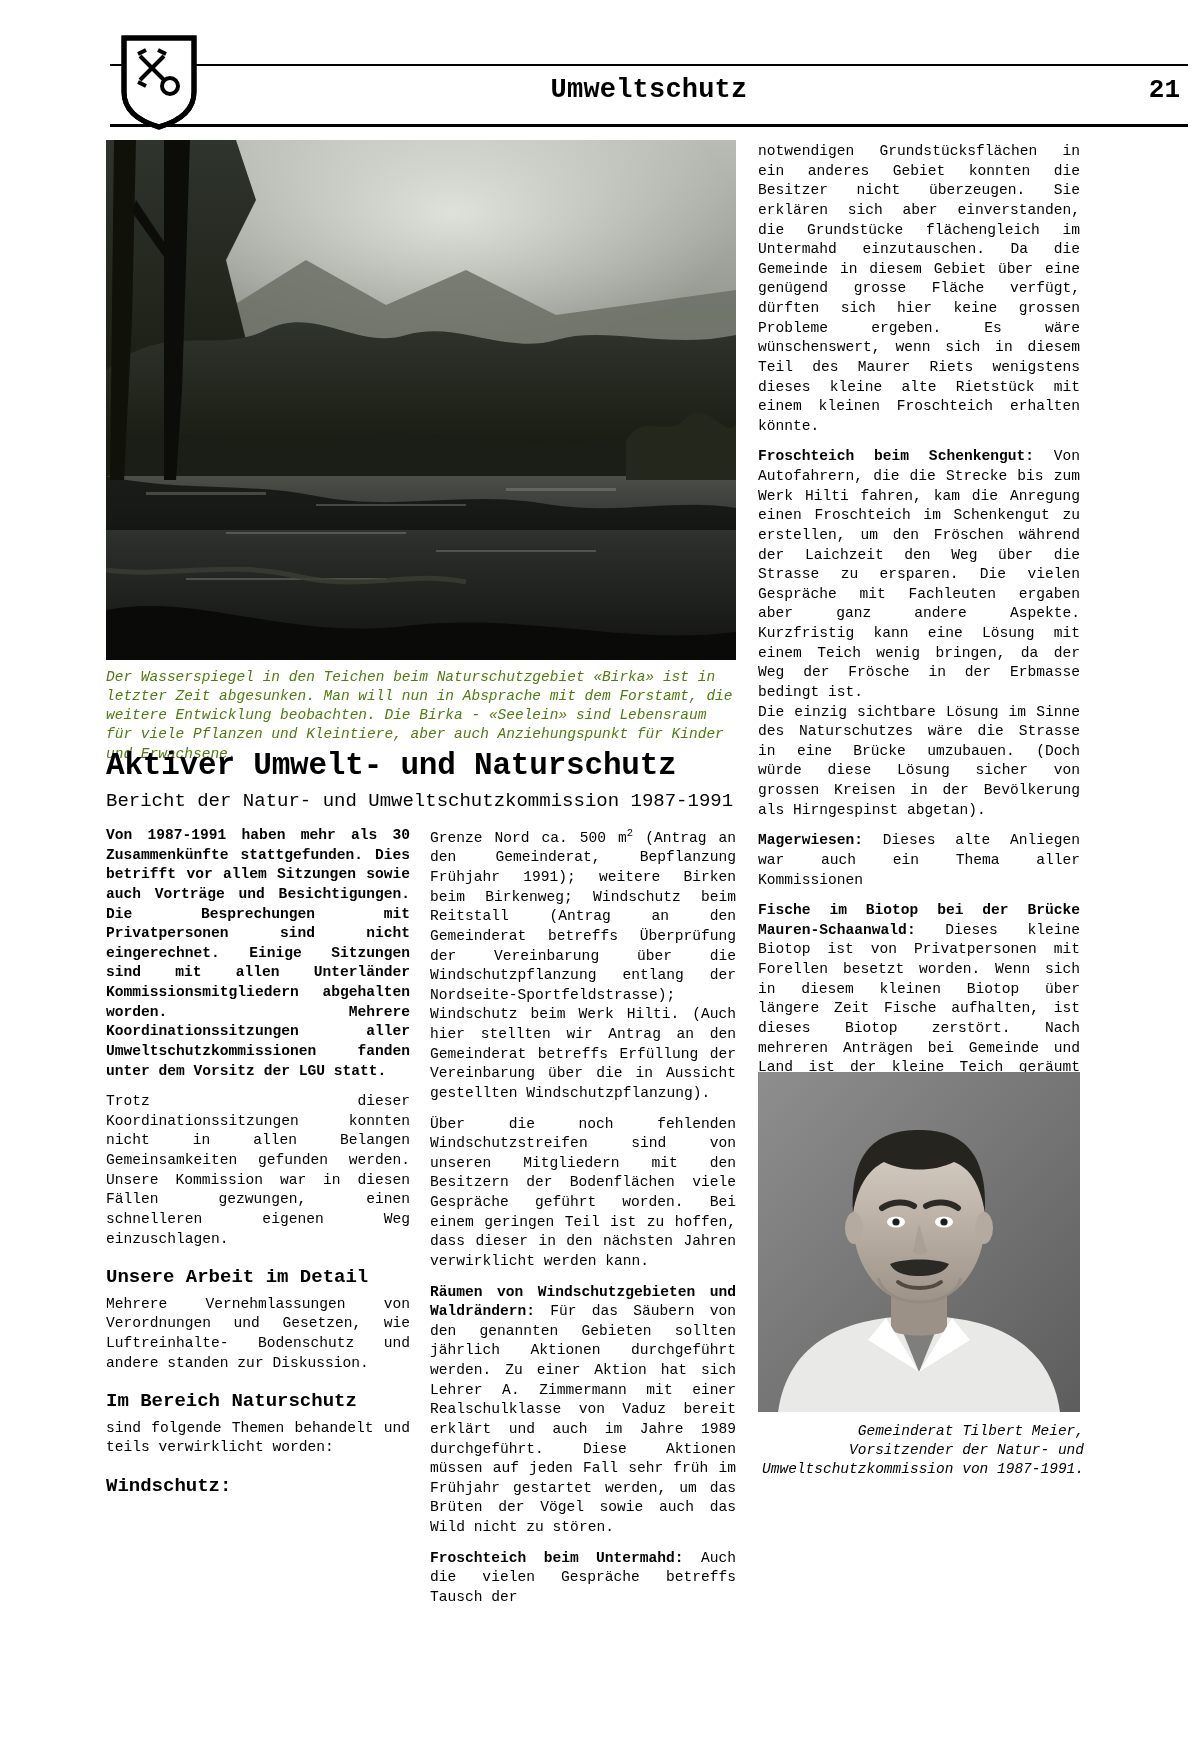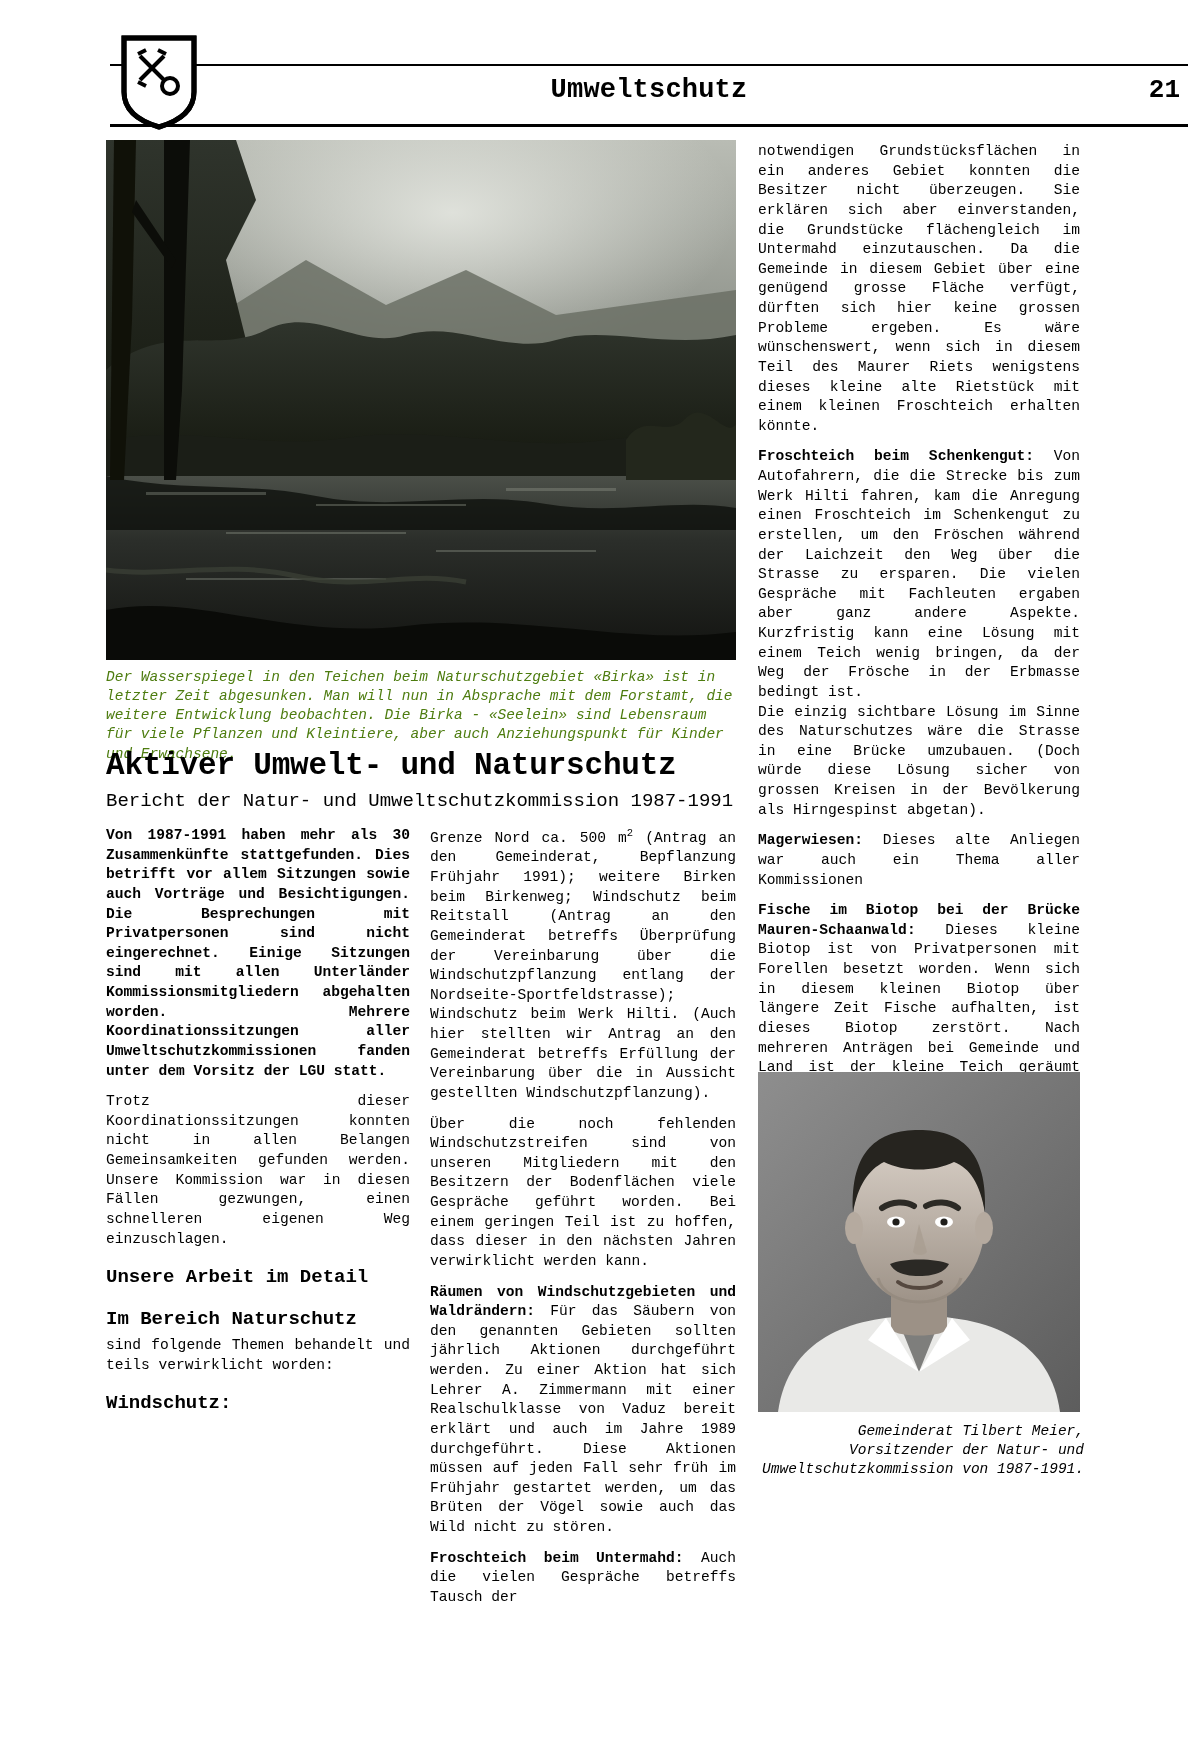--- a/index.html
+++ b/index.html
@@ -239,20 +239,21 @@
 
   <div class="photo-caption">Der Wasserspiegel in den Teichen beim Naturschutzgebiet «Birka» ist in letzter Zeit abgesunken. Man will nun in Absprache mit dem Forstamt, die weitere Entwicklung beobachten. Die Birka - «Seelein» sind Lebensraum für viele Pflanzen und Kleintiere, aber auch Anziehungspunkt für Kinder und Erwachsene.</div>
 
   <div class="article-title">Aktiver Umwelt- und Naturschutz</div>
   <div class="article-subtitle">Bericht der Natur- und Umweltschutzkommission 1987-1991</div>
 
   <div class="col col-left">
     <p class="bold">Von 1987-1991 haben mehr als 30 Zusammenkünfte stattgefunden. Dies betrifft vor allem Sitzungen sowie auch Vorträge und Besichtigungen. Die Besprechungen mit Privatpersonen sind nicht eingerechnet. Einige Sitzungen sind mit allen Unterländer Kommissionsmitgliedern abgehalten worden. Mehrere Koordinationssitzungen aller Umweltschutzkommissionen fanden unter dem Vorsitz der LGU statt.</p>
     <p>Trotz dieser Koordinationssitzungen konnten nicht in allen Belangen Gemeinsamkeiten gefunden werden. Unsere Kommission war in diesen Fällen gezwungen, einen schnelleren eigenen Weg einzuschlagen.</p>
     <div class="sub-head">Unsere Arbeit im Detail</div>
+    <p>Mehrere Vernehmlassungen von Verordnungen und Gesetzen, wie Luftreinhalte- Bodenschutz und andere standen zur Diskussion.</p>
     <div class="sub-head">Im Bereich Naturschutz</div>
     <p>sind folgende Themen behandelt und teils verwirklicht worden:</p>
     <div class="sub-head">Windschutz:</div>
   </div>
 
   <div class="col col-mid">
     <p><span>Grenze Nord ca. 500 m</span><sup>2</sup><span> (Antrag an den Gemeinderat, Bepflanzung Frühjahr 1991); weitere Birken beim Birkenweg; Windschutz beim Reitstall (Antrag an den Gemeinderat betreffs Überprüfung der Vereinbarung über die Windschutzpflanzung entlang der Nordseite-Sportfeldstrasse); Windschutz beim Werk Hilti. (Auch hier stellten wir Antrag an den Gemeinderat betreffs Erfüllung der Vereinbarung über die in Aussicht gestellten Windschutzpflanzung).</span></p>
     <p>Über die noch fehlenden Windschutzstreifen sind von unseren Mitgliedern mit den Besitzern der Bodenflächen viele Gespräche geführt worden. Bei einem geringen Teil ist zu hoffen, dass dieser in den nächsten Jahren verwirklicht werden kann.</p>
     <p><span class="run-in">Räumen von Windschutzgebieten und Waldrändern:</span><span> Für das Säubern von den genannten Gebieten sollten jährlich Aktionen durchgeführt werden. Zu einer Aktion hat sich Lehrer A. Zimmermann mit einer Realschulklasse von Vaduz bereit erklärt und auch im Jahre 1989 durchgeführt. Diese Aktionen müssen auf jeden Fall sehr früh im Frühjahr gestartet werden, um das Brüten der Vögel sowie auch das Wild nicht zu stören.</span></p>
     <p><span class="run-in">Froschteich beim Untermahd:</span><span> Auch die vielen Gespräche betreffs Tausch der</span></p>

